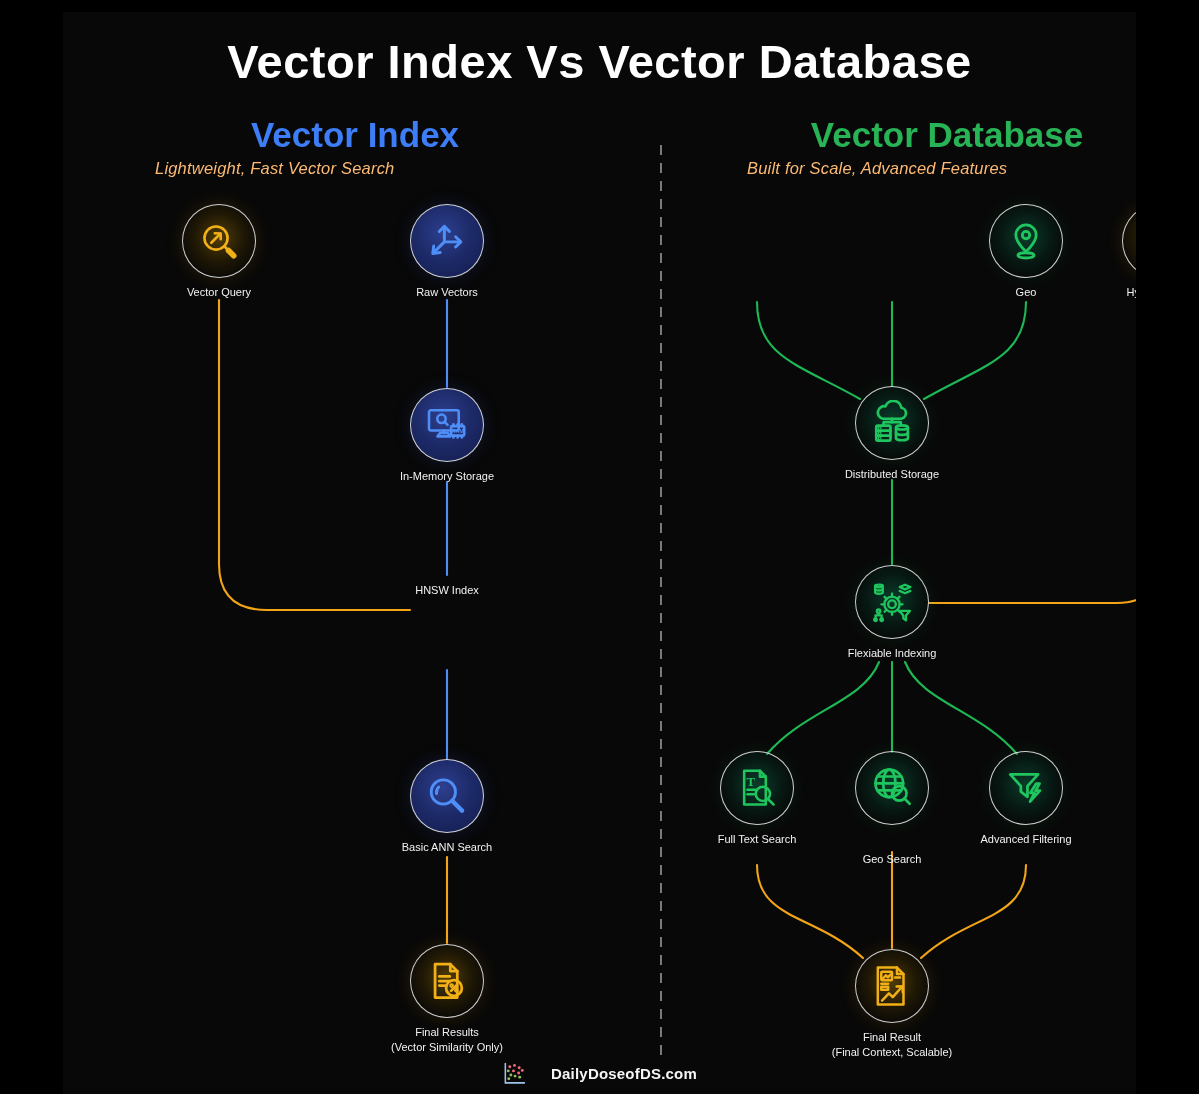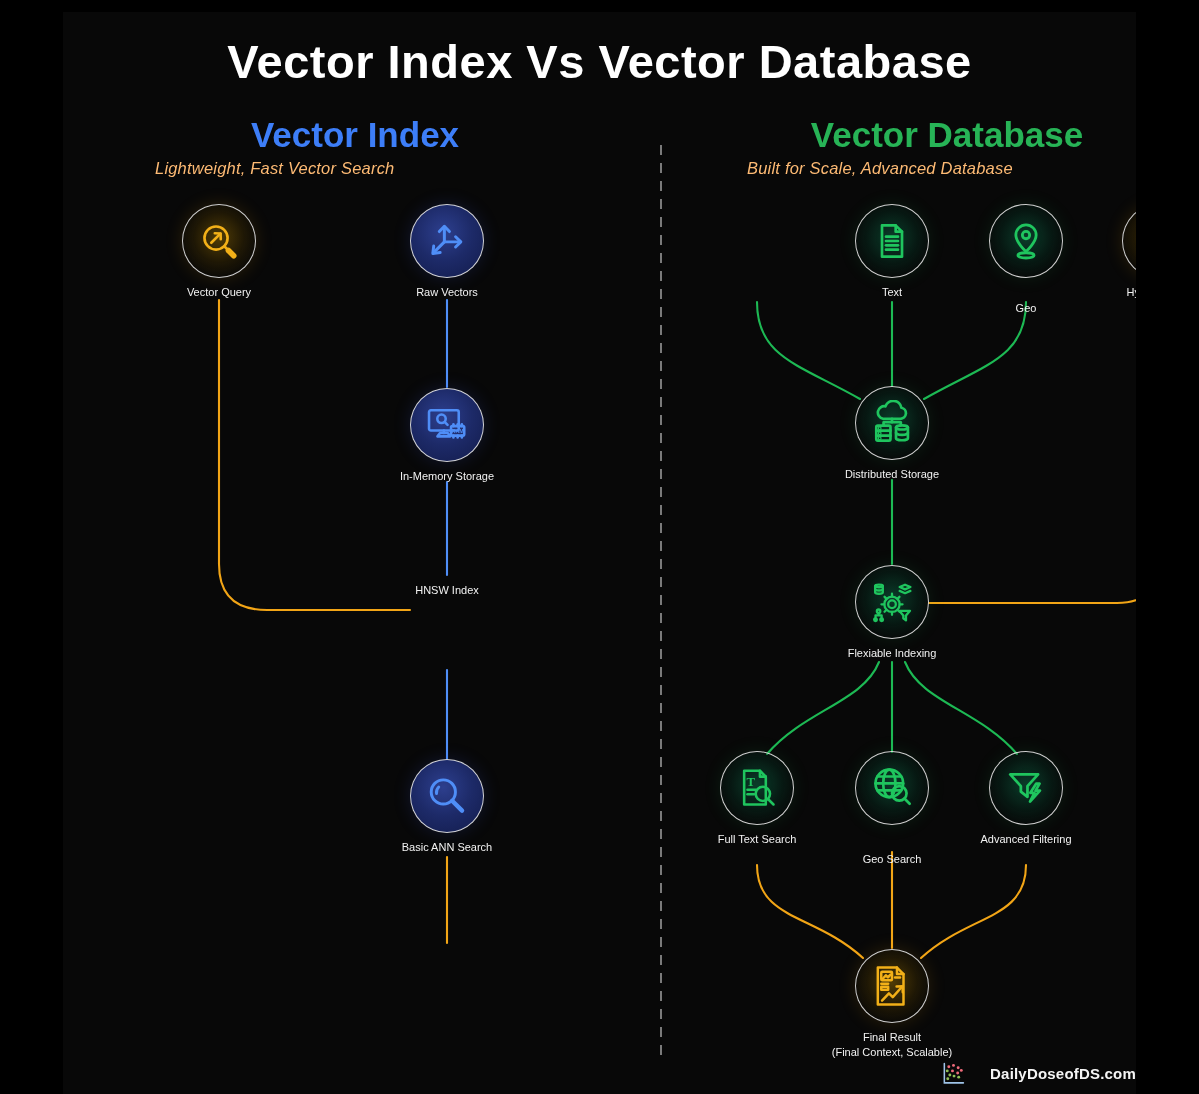--- a/index.html
+++ b/index.html
@@ -42,21 +42,21 @@
   .ic-blue{stroke:var(--icon-blue);}
   .ic-green{stroke:var(--icon-green);}
   .ic-orange{stroke:var(--icon-orange);}
   .tx{stroke:none;font-weight:bold;font-family:"Liberation Sans",sans-serif;}
   .tx-serif{font-family:"Liberation Serif",serif;}
   .tx-blue{fill:var(--icon-blue);}
   .tx-green{fill:var(--icon-green);}
   .tx-orange{fill:var(--icon-orange);}
   .footer{
     position:absolute;top:1049px;left:0;width:100%;
-    display:flex;align-items:center;justify-content:flex-end;gap:24px;
+    display:flex;align-items:center;justify-content:center;gap:24px;
   }
   .brand{font-size:15px;font-weight:bold;color:#f5f5f5;letter-spacing:0.2px;}
 </style>
 </head>
 <body>
 
 <div id="canvas">
 
   <svg id="conn">
     <path class="divider" d="M598 133 V1046"></path>
@@ -78,21 +78,21 @@
     <path class="ln ln-o" d="M694 853 C694 908 752 902 800 946"></path>
     <path class="ln ln-o" d="M829 840 V936"></path>
     <path class="ln ln-o" d="M963 853 C963 908 906 902 858 946"></path>
   </svg>
 
   <div class="title">Vector Index Vs Vector Database</div>
 
   <div class="col-head left">Vector Index</div>
   <div class="col-sub left">Lightweight, Fast Vector Search</div>
   <div class="col-head right">Vector Database</div>
-  <div class="col-sub right">Built for Scale, Advanced Database</div>
+  <div class="col-sub right">Built for Scale, Advanced Features</div>
 
   <div class="node" style="left:66px;top:192px;">
     <div class="circle t-orange">
       <svg class="ic ic-orange" width="42" height="42" viewBox="0 0 24 24" stroke-width="1.5">
         <circle cx="10.3" cy="10.3" r="6.6"></circle>
         <line x1="7.6" y1="13" x2="12.8" y2="7.8"></line>
         <polyline points="9.6,7.6 12.9,7.7 13,11"></polyline>
         <line x1="15" y1="15" x2="16.6" y2="16.6"></line>
         <line x1="17.4" y1="17.4" x2="20.4" y2="20.4" stroke-width="3.2"></line>
       </svg>
@@ -143,37 +143,40 @@
     <div class="circle t-navy">
       <svg class="ic ic-blue" width="44" height="44" viewBox="0 0 24 24" stroke-width="1.6">
         <circle cx="10" cy="9.8" r="6.6"></circle>
         <path d="M6.3 10.6 a4 4 0 0 1 1.2-3.5"></path>
         <line x1="14.8" y1="14.6" x2="20.2" y2="20" stroke-width="2.4"></line>
       </svg>
     </div>
     <div class="label">Basic ANN Search</div>
   </div>
 
-
-
-  <div class="node" style="left:739px;top:192px;">
-    <div class="circle t-green">
-      <svg class="ic ic-green" width="40" height="40" viewBox="0 0 24 24" stroke-width="1.6">
-        <path d="M6 2.6 H14.2 L18 6.4 V21.4 H6 Z"></path>
-        <path d="M14.2 2.6 V6.4 H18"></path>
-        <line x1="8.4" y1="9.4" x2="15.6" y2="9.4"></line>
-        <line x1="8.4" y1="12" x2="15.6" y2="12"></line>
-        <line x1="8.4" y1="14.6" x2="15.6" y2="14.6"></line>
-        <line x1="8.4" y1="17.2" x2="15.6" y2="17.2"></line>
-      </svg>
-    </div>
-    <div class="label">Text</div>
-  </div>
-
-  <div class="node" style="left:873px;top:192px;gap:16px;">
+  <div class="node" style="left:294px;top:932px;">
+    <div class="circle t-orange">
+      <svg class="ic ic-orange" width="44" height="44" viewBox="0 0 24 24" stroke-width="1.5">
+        <path d="M5.5 2.8 H13.8 L17.6 6.6 V21 H5.5 Z"></path>
+        <path d="M13.8 2.8 V6.6 H17.6"></path>
+        <line x1="7.8" y1="9.5" x2="13.5" y2="9.5"></line>
+        <line x1="7.8" y1="12" x2="13.5" y2="12"></line>
+        <line x1="7.8" y1="14.5" x2="11.5" y2="14.5"></line>
+        <circle cx="15.8" cy="15.8" r="4.3"></circle>
+        <line x1="14.2" y1="17.4" x2="17.4" y2="14.2"></line>
+        <circle cx="14.5" cy="14.5" r="0.55"></circle>
+        <circle cx="17.1" cy="17.1" r="0.55"></circle>
+      </svg>
+    </div>
+    <div class="label"><span>Final Results</span><br><span>(Vector Similarity Only)</span></div>
+  </div>
+
+
+
+  <div class="node" style="left:873px;top:192px;">
     <div class="circle t-green">
       <svg class="ic ic-green" width="42" height="42" viewBox="0 0 24 24" stroke-width="1.6">
         <path d="M12 2.8 a5.8 5.8 0 0 1 5.8 5.8 C17.8 12.8 12 18 12 18 S6.2 12.8 6.2 8.6 A5.8 5.8 0 0 1 12 2.8 Z"></path>
         <circle cx="12" cy="8.6" r="2.1"></circle>
         <ellipse cx="12" cy="20.2" rx="4.6" ry="1.5"></ellipse>
       </svg>
     </div>
     <div class="label">Geo</div>
   </div>
 

